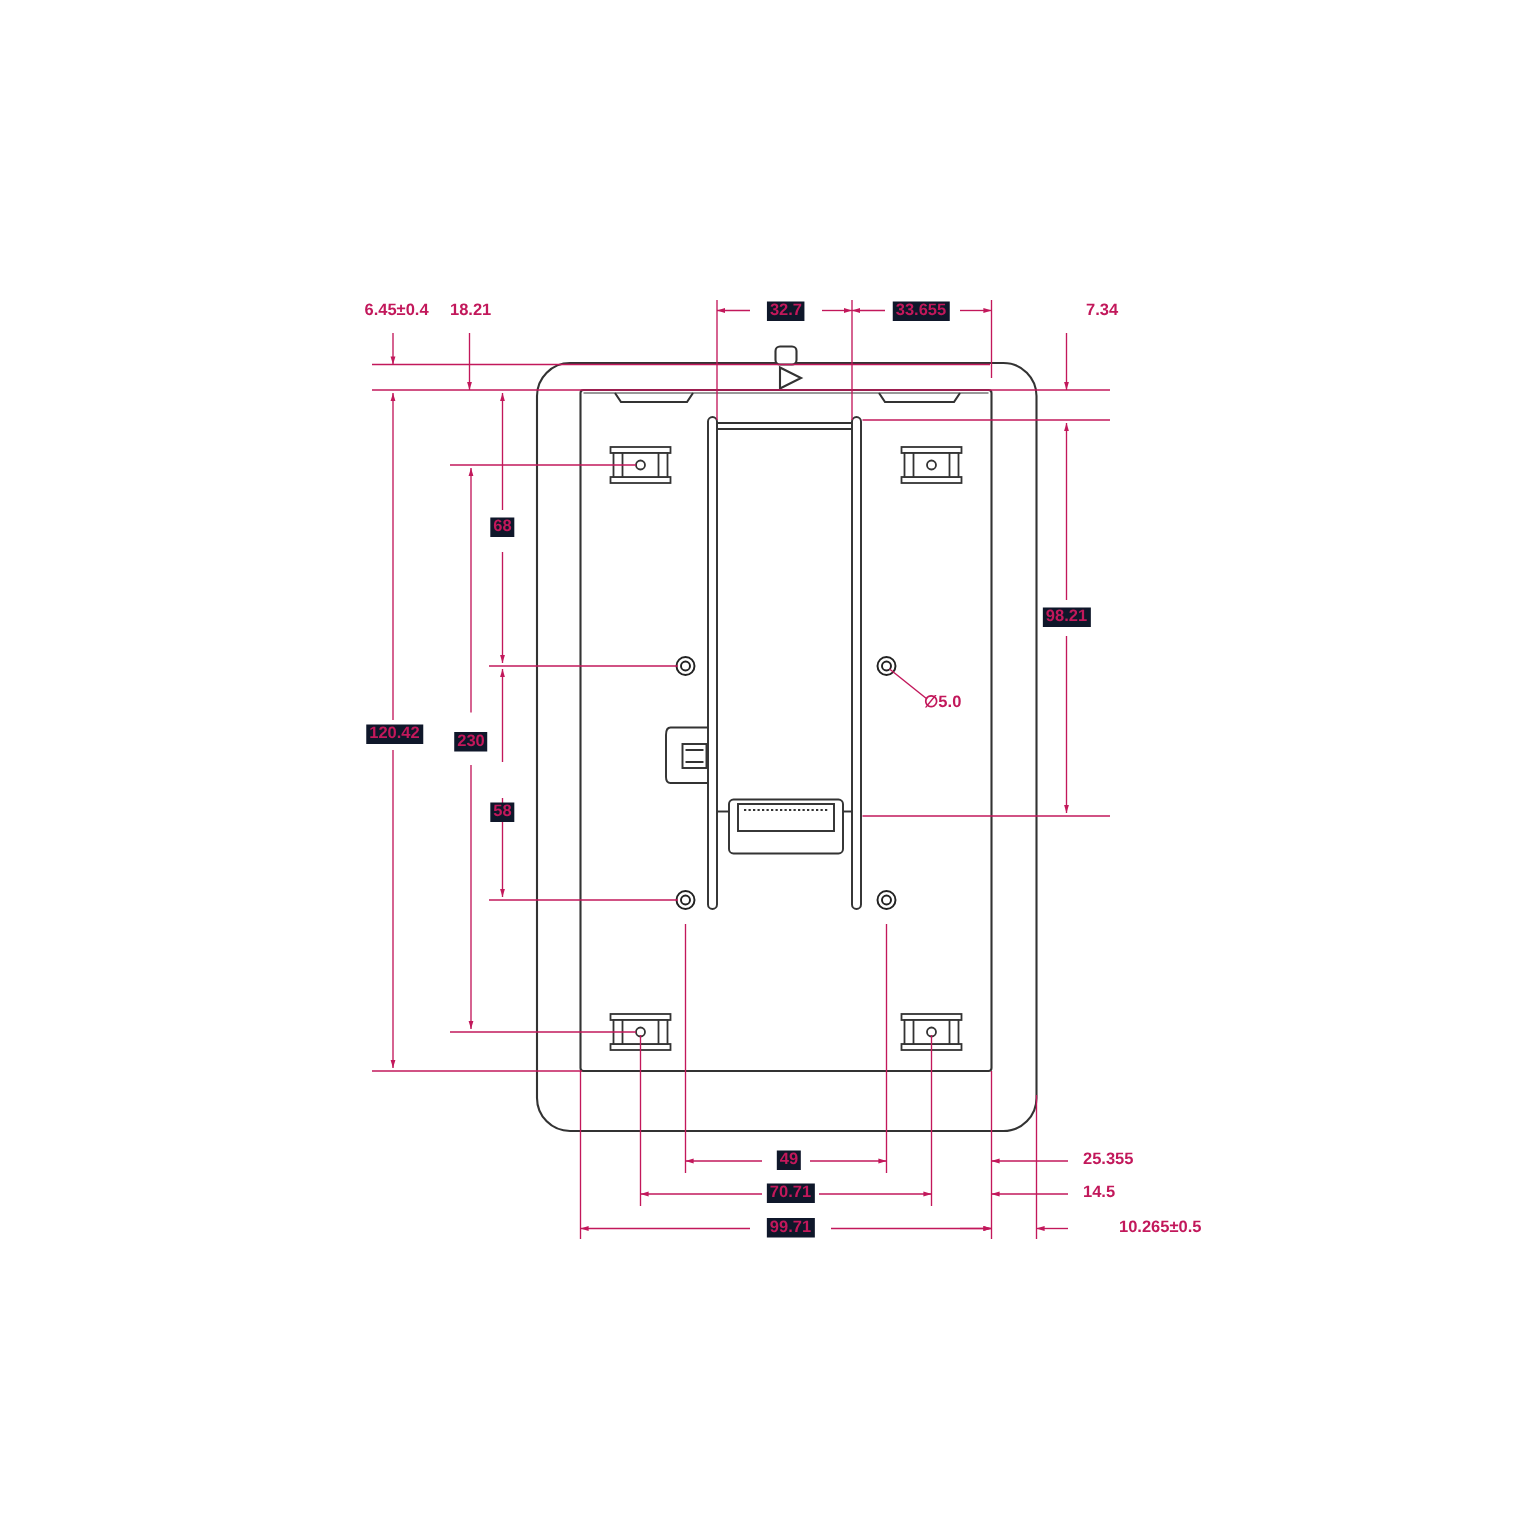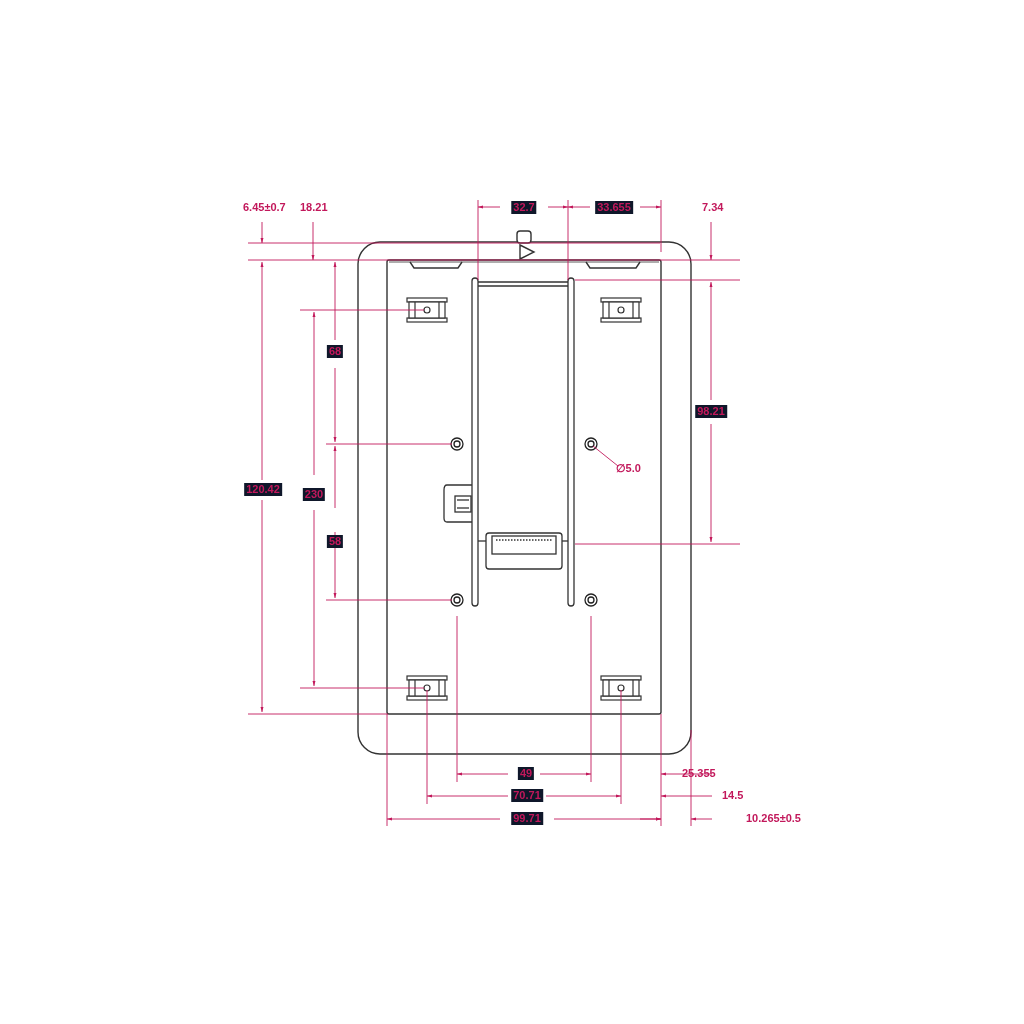--- a/index.html
+++ b/index.html
@@ -164,33 +164,33 @@
     <line x1="500" y1="819" x2="387" y2="819" marker-end="url(#arr)"></line>
     <line x1="554" y1="819" x2="661" y2="819" marker-end="url(#arr)"></line>
 
     <line x1="712" y1="774" x2="661" y2="774" marker-end="url(#arr)"></line>
     <line x1="712" y1="796" x2="661" y2="796" marker-end="url(#arr)"></line>
     <line x1="640" y1="819" x2="661" y2="819" marker-end="url(#arr)"></line>
     <line x1="712" y1="819" x2="691" y2="819" marker-end="url(#arr)"></line>
   </g>
 </svg>
 
-<span class="dim-label nobg" style="left:241px;top:201px;">6.45±0.7</span>
+<span class="dim-label nobg" style="left:241px;top:201px;">6.45±0.4</span>
 <span class="dim-label nobg" style="left:298px;top:201px;">18.21</span>
 <span class="dim-label center" style="left:524px;top:201px;">32.7</span>
 <span class="dim-label center" style="left:614px;top:201px;">33.655</span>
-<span class="dim-label nobg" style="left:700px;top:201px;text-align:center;">7.34</span>
+<span class="dim-label nobg" style="left:722px;top:201px;text-align:center;">7.34</span>
 
 <span class="dim-label center" style="left:263px;top:483px;">120.42</span>
 <span class="dim-label center" style="left:314px;top:488px;">230</span>
 <span class="dim-label center" style="left:335px;top:345px;">68</span>
 <span class="dim-label center" style="left:335px;top:515px;margin-top:20px;">58</span>
 
 <span class="dim-label center" style="left:711px;top:405px;">98.21</span>
 
 <span class="dim-label nobg" style="left:614px;top:462px;">∅5.0</span>
 
 <span class="dim-label center" style="left:526px;top:767px;">49</span>
 <span class="dim-label center" style="left:527px;top:789px;">70.71</span>
 <span class="dim-label center" style="left:527px;top:812px;">99.71</span>
-<span class="dim-label nobg" style="left:680px;top:767px;">25.355</span>
+<span class="dim-label nobg" style="left:720px;top:767px;">25.355</span>
 <span class="dim-label nobg" style="left:720px;top:789px;">14.5</span>
 <span class="dim-label nobg" style="left:720px;top:812px;margin-left:24px;">10.265±0.5</span>
 
 </body></html>

